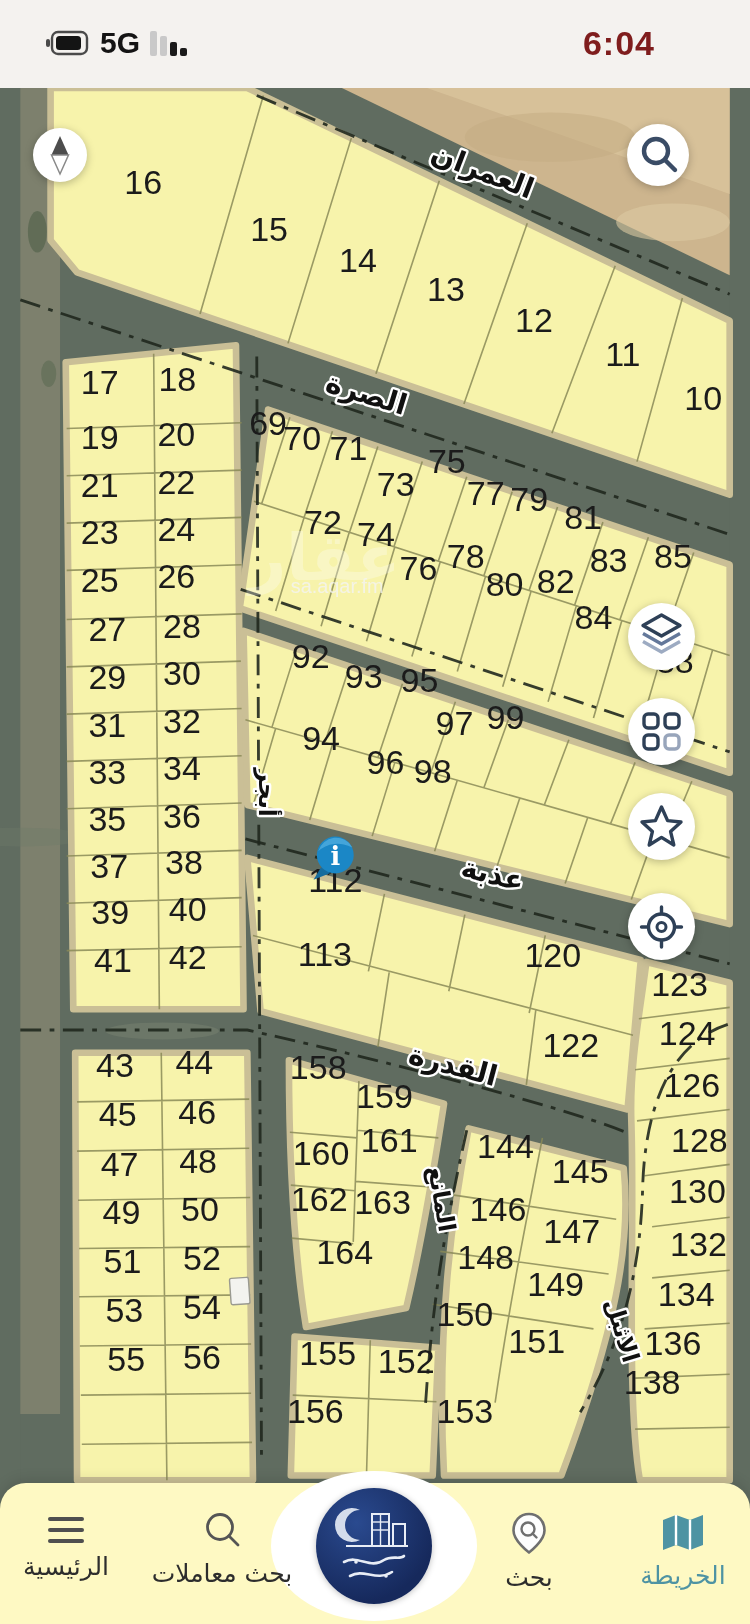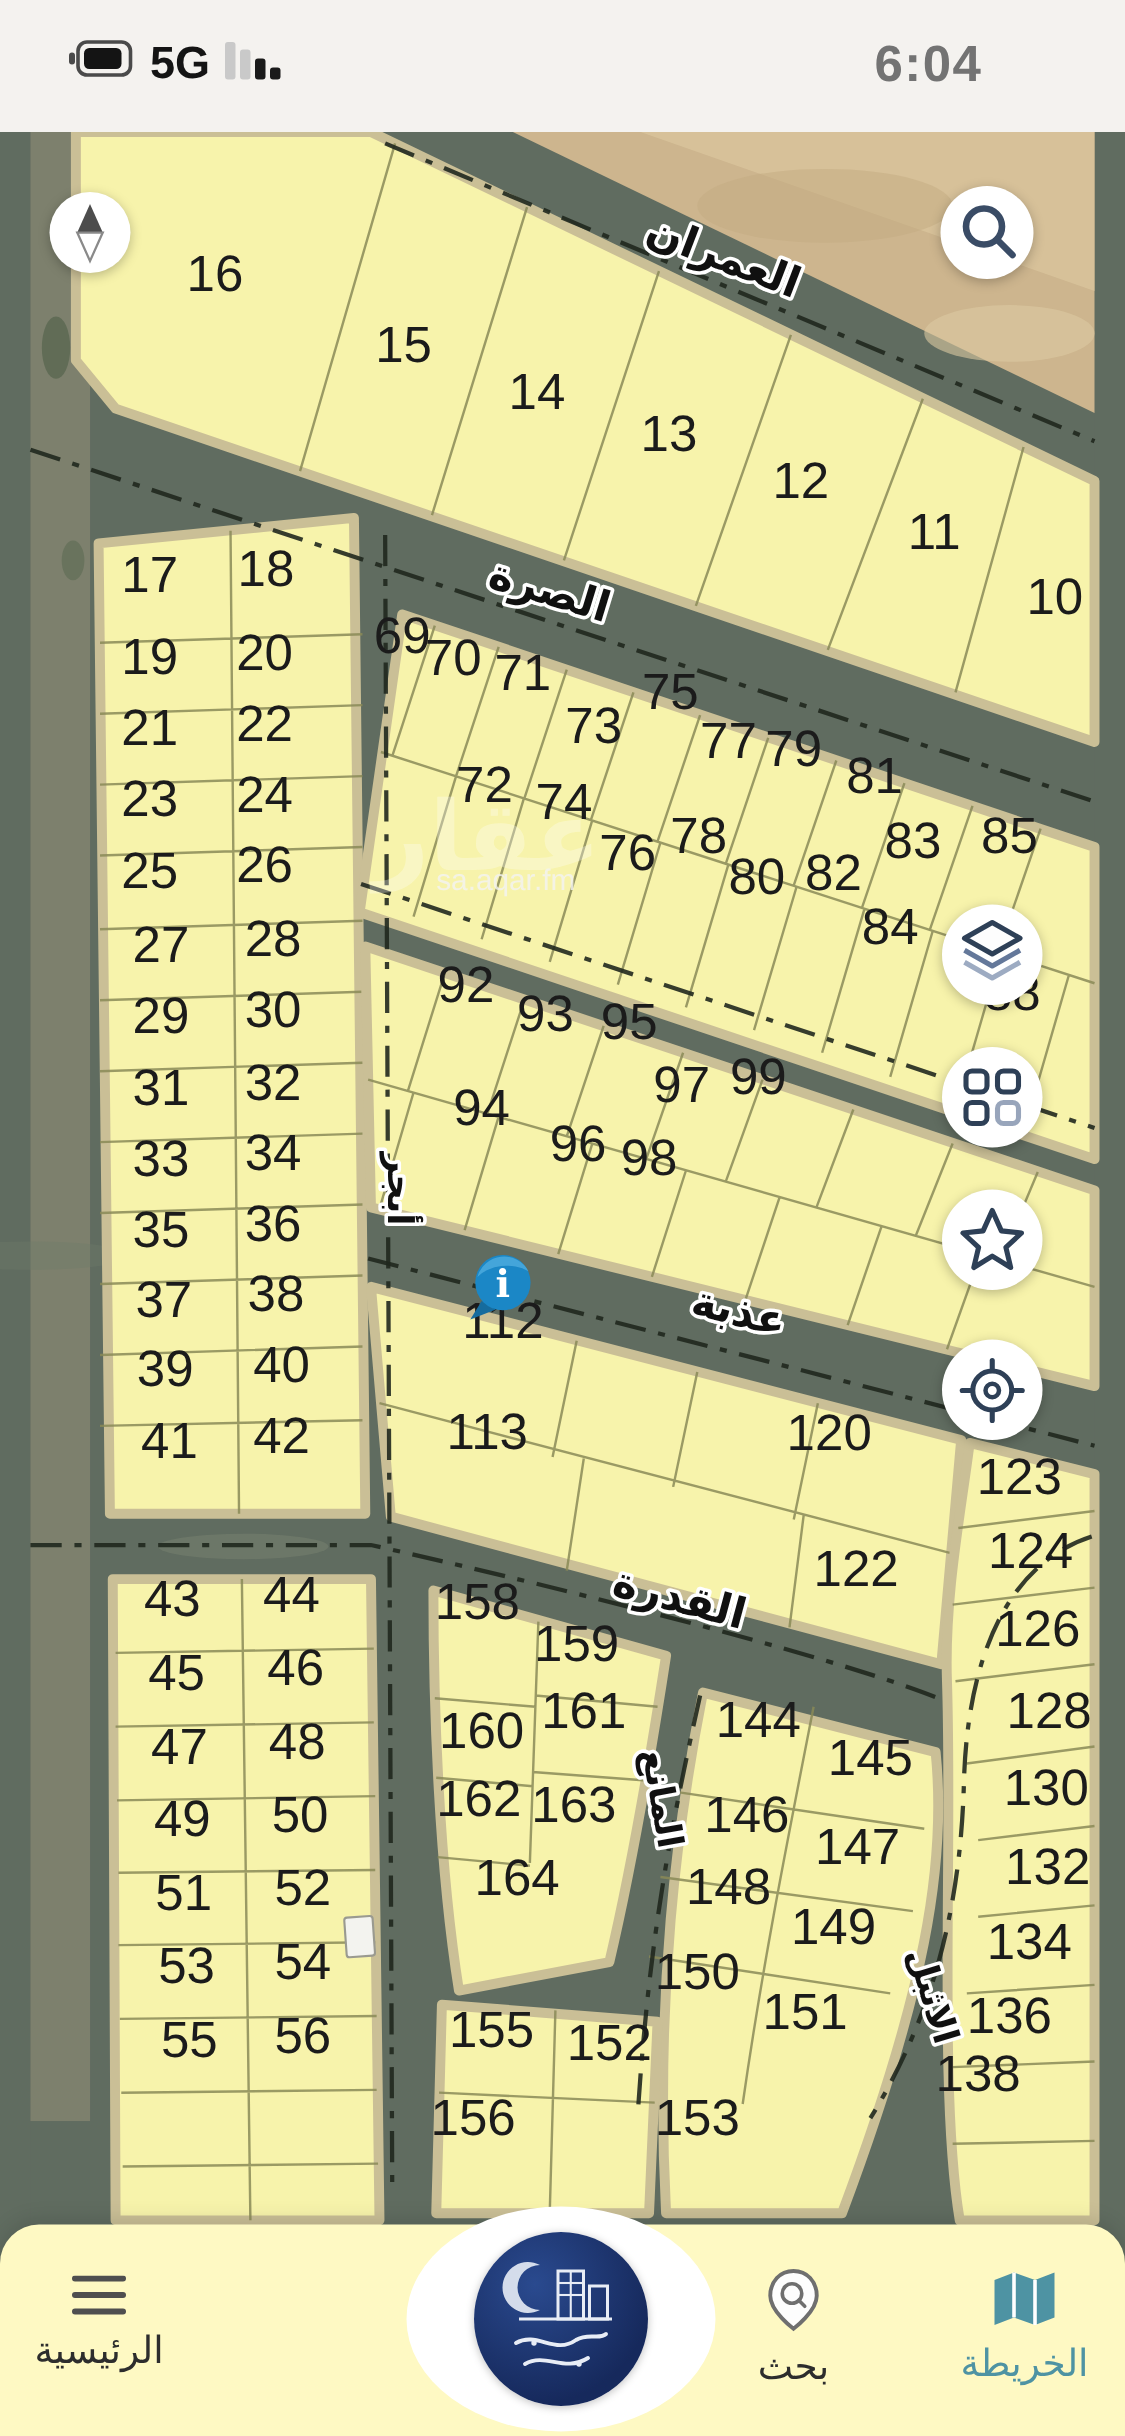--- a/index.html
+++ b/index.html
@@ -1,23 +1,23 @@
 <!DOCTYPE html>
 <html lang="ar"><head>
 <meta charset="utf-8">
 <style>
   html,body{margin:0;padding:0;}
   body{width:750px;height:1624px;position:relative;overflow:hidden;background:#606c60;
        font-family:"DejaVu Sans",sans-serif;}
   
   .status-bar{position:absolute;top:0;left:0;width:750px;height:88px;background:#f4f2ef;z-index:40;}
-  .sb-left{position:absolute;left:44px;top:26px;display:flex;align-items:flex-start;gap:10px;}
+  .sb-left{position:absolute;left:44px;top:26px;display:flex;align-items:center;gap:10px;}
   .sb-net{font-family:"Liberation Sans",sans-serif;font-size:30px;font-weight:600;color:#141414;}
   .sb-time{position:absolute;right:95px;top:24px;font-family:"Liberation Sans",sans-serif;
-           font-size:34px;font-weight:600;color:#737373;letter-spacing:1px;}
+           font-size:34px;font-weight:600;color:#7f1d1d;letter-spacing:1px;}
   
   .map-wrap{position:absolute;top:88px;left:0;width:750px;height:1536px;}
   .pnum{font-family:"Liberation Sans",sans-serif;font-size:36px;fill:#1b1b1b;text-anchor:middle;}
   .sname{font-family:"DejaVu Sans",sans-serif;font-weight:bold;fill:#101010;text-anchor:middle;
          stroke:#ffffff;stroke-width:5px;paint-order:stroke;stroke-linejoin:round;}
   .blk{fill:#f7f3ab;stroke:#cabf96;stroke-width:7;stroke-linejoin:round;}
   .div{stroke:#8a8a57;stroke-width:1.7;fill:none;opacity:.85;}
   .dash{stroke:#20281e;stroke-width:3;fill:none;stroke-dasharray:22 9 5 9;opacity:.9;}
   .wm-mark{font-family:"DejaVu Sans",sans-serif;font-weight:bold;font-size:68px;fill:#ffffff;opacity:.30;text-anchor:middle;}
   .wm-site{font-family:"Liberation Sans",sans-serif;font-size:21px;fill:#f4f4f4;opacity:.8;text-anchor:middle;}
@@ -300,20 +300,27 @@
 
   <div class="nav-item" style="left:-14px;">
     <svg width="36" height="27" style="display:block;margin:6px auto 0;">
       <rect x="0" y="0" width="36" height="4" rx="2" fill="#4f4f4f"></rect>
       <rect x="0" y="11" width="36" height="4" rx="2" fill="#4f4f4f"></rect>
       <rect x="0" y="22" width="36" height="4" rx="2" fill="#4f4f4f"></rect>
     </svg>
     <span class="nav-label">الرئيسية</span>
   </div>
 
+  <div class="nav-item" style="left:142px;">
+    <svg width="40" height="40" style="display:block;margin:0 auto;">
+      <circle cx="18" cy="16" r="12.5" fill="none" stroke="#555" stroke-width="2.8"></circle>
+      <line x1="27" y1="25" x2="36" y2="34" stroke="#555" stroke-width="2.8" stroke-linecap="round"></line>
+    </svg>
+    <span class="nav-label">بحث معاملات</span>
+  </div>
 
   <div class="brand-logo">
     <svg width="116" height="116">
       <path d="M44,22 A17,17 0 1,0 44,52 A13.5,13.5 0 1,1 44,22 Z" fill="#e8edf6" opacity=".9"></path>
       <rect x="56" y="26" width="17" height="32" fill="none" stroke="#e8edf6" stroke-width="2"></rect>
       <line x1="56" y1="34" x2="73" y2="34" stroke="#e8edf6" stroke-width="1.4"></line>
       <line x1="56" y1="42" x2="73" y2="42" stroke="#e8edf6" stroke-width="1.4"></line>
       <line x1="64.5" y1="26" x2="64.5" y2="58" stroke="#e8edf6" stroke-width="1.4"></line>
       <rect x="77" y="36" width="12" height="22" fill="none" stroke="#e8edf6" stroke-width="2"></rect>
       <line x1="30" y1="58" x2="92" y2="58" stroke="#e8edf6" stroke-width="2"></line>

